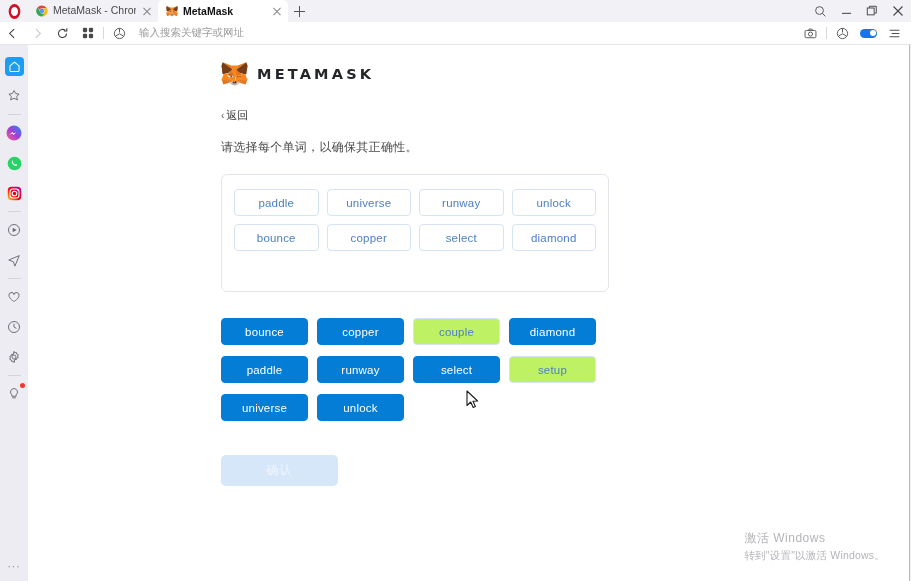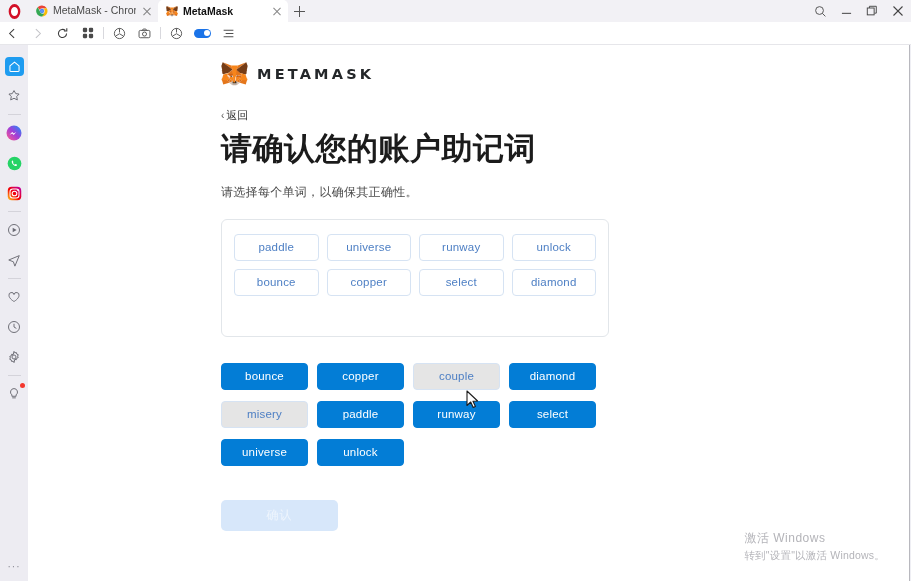--- a/index.html
+++ b/index.html
@@ -267,21 +267,21 @@
     display: flex; align-items: center; justify-content: center;
     font-size: 11.5px;
     letter-spacing: .2px;
   }
   .wordbtn.sel {
     background: #037dd6;
     border: 1px solid #037dd6;
     color: #ffffff;
   }
   .wordbtn.unsel {
-    background: #e5e5e5;
+    background: #bef264;
     border: 1px solid #d6e3f3;
     color: #4d7fc4;
   }
 
   .confirm {
     margin-top: 34px;
     width: 117px; height: 31px;
     border-radius: 5px;
     background: #d7e7fa;
     color: #eef5fd;
@@ -406,20 +406,23 @@
       </svg>
     </div>
     <div class="nav-sep"></div>
     <div class="nav-btn">
       <svg width="13" height="13" viewBox="0 0 16 16">
         <circle cx="8" cy="8" r="6.3" fill="none" stroke="#4a4a4a" stroke-width="1.1"></circle>
         <path d="M8 1.7v5.1M8 8.3l4.8 2.9M8 8.3L3.2 11.2" fill="none" stroke="#4a4a4a" stroke-width="1.1"></path>
       </svg>
     </div>
 
+    <div class="addr">
+      <span>输入搜索关键字或网址</span>
+    </div>
 
     <div class="navbar-right">
       <div class="nav-btn">
         <svg width="13" height="13" viewBox="0 0 16 16">
           <rect x="1.3" y="4.2" width="13.4" height="9" rx="1.6" fill="none" stroke="#4a4a4a" stroke-width="1.1"></rect>
           <path d="M5.3 4.2l1.1-1.7h3.2l1.1 1.7" fill="none" stroke="#4a4a4a" stroke-width="1.1"></path>
           <circle cx="8" cy="8.7" r="2.5" fill="none" stroke="#4a4a4a" stroke-width="1.1"></circle>
         </svg>
       </div>
       <div class="nav-sep"></div>
@@ -548,45 +551,44 @@
           <path d="M21.8 11.9L17 10.5l1.5 2.1-2.2 4.3 2.9 0h4.3zM7 10.5l-4.9 1.4L.5 16.9h4.3l2.9 0-2.2-4.3zm6.4 2.5l.3-5.4 1.4-3.8H8.9l1.4 3.8.3 5.4.2 1.7v4.2h2l0-4.2z" fill="#f6851b"></path>
         </svg>
         <span class="mm-wordmark">METAMASK</span>
       </div>
 
       <div class="back-link">
         <span class="back-chev">‹</span>
         <span>返回</span>
       </div>
 
-      <div class="page-title">请确认您的账户助记词</div>
       <div class="page-sub">请选择每个单词，以确保其正确性。</div>
 
       <div class="selbox">
         <div class="selgrid">
           <div class="selchip">paddle</div>
           <div class="selchip">universe</div>
           <div class="selchip">runway</div>
           <div class="selchip">unlock</div>
           <div class="selchip">bounce</div>
           <div class="selchip">copper</div>
           <div class="selchip">select</div>
           <div class="selchip">diamond</div>
         </div>
       </div>
 
       <div class="bank">
         <div class="wordbtn sel">bounce</div>
         <div class="wordbtn sel">copper</div>
         <div class="wordbtn unsel">couple</div>
         <div class="wordbtn sel">diamond</div>
-        <div class="wordbtn unsel">misery</div>
         <div class="wordbtn sel">paddle</div>
         <div class="wordbtn sel">runway</div>
         <div class="wordbtn sel">select</div>
+        <div class="wordbtn unsel">setup</div>
         <div class="wordbtn sel">universe</div>
         <div class="wordbtn sel">unlock</div>
       </div>
 
       <div class="confirm">确认</div>
     </div>
 
     <div class="watermark">
       <div class="wm1">激活 Windows</div>
       <div class="wm2">转到"设置"以激活 Windows。</div>

